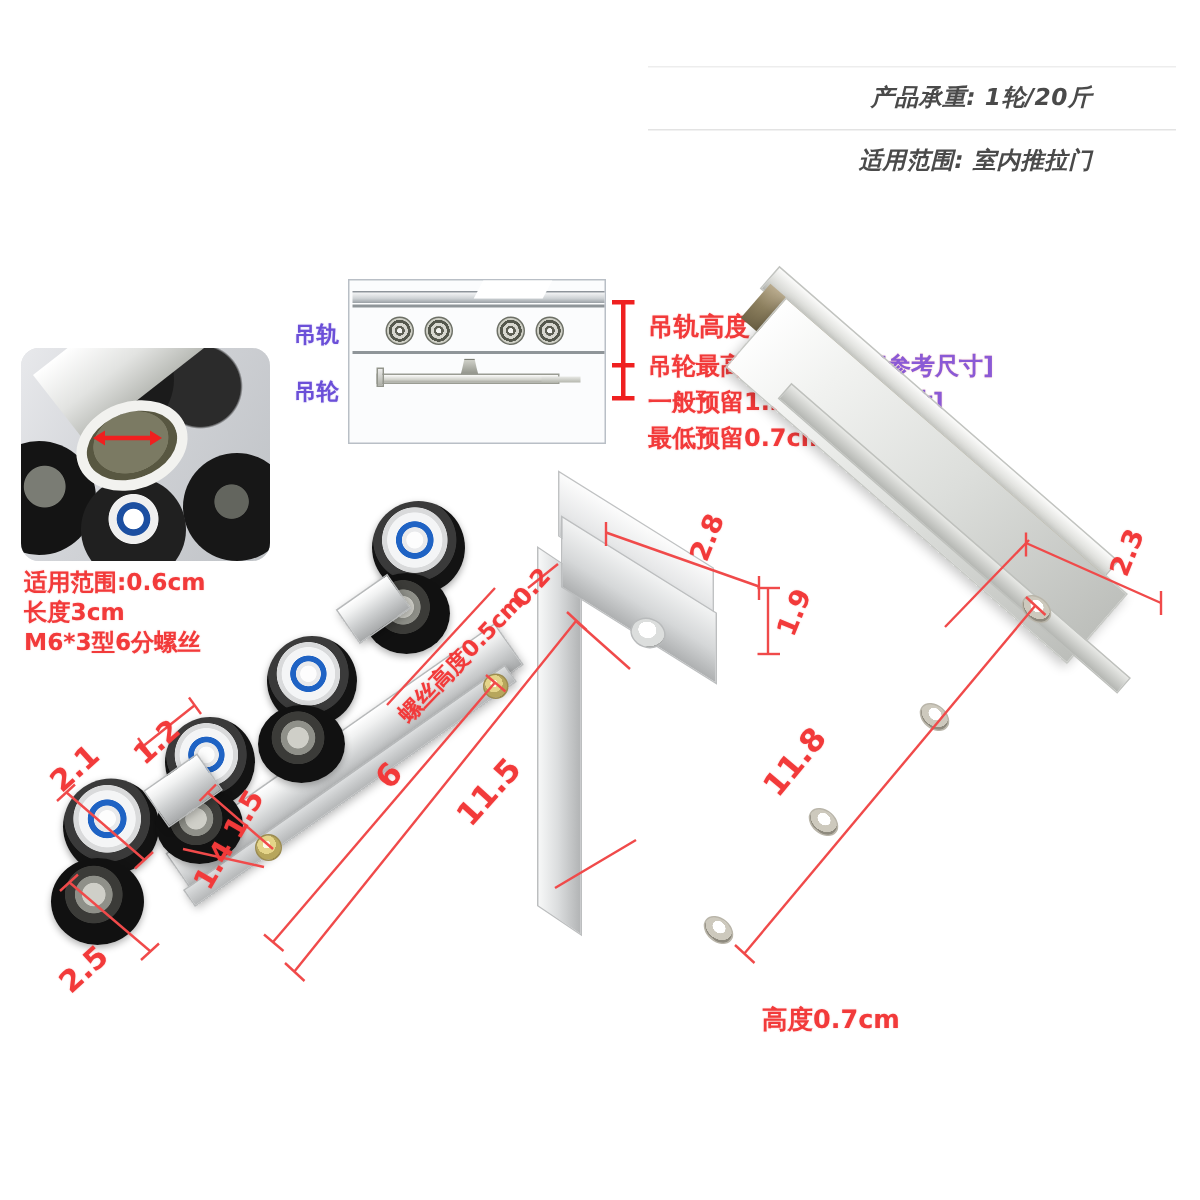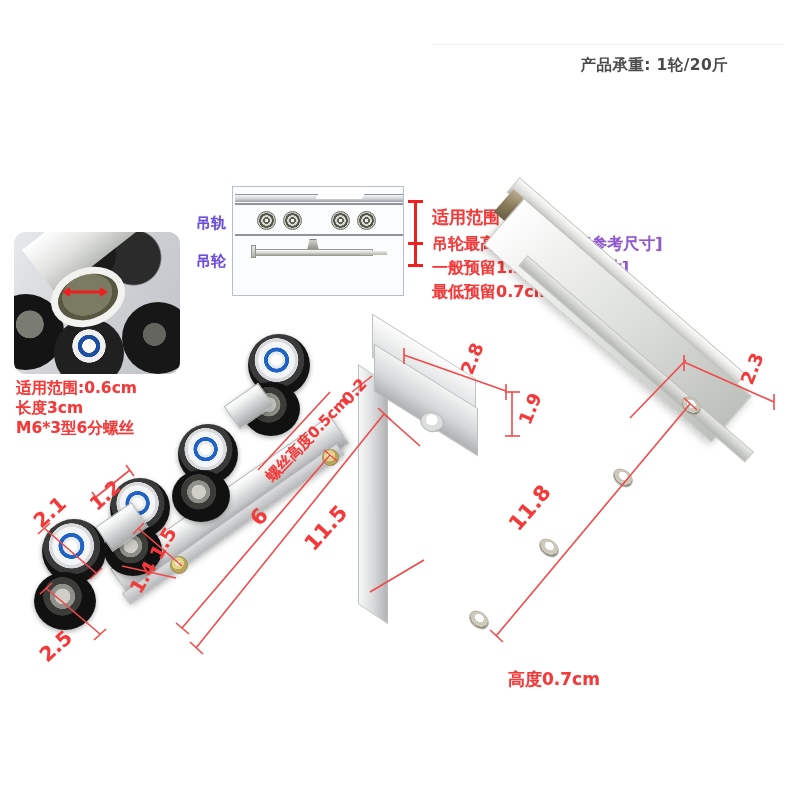--- a/index.html
+++ b/index.html
@@ -16,20 +16,21 @@
 
   
   #spec-table{left:432px;top:44px;width:352px;}
   .spec-row{
     position:relative;
     height:42px;
     border-top:1.5px solid #e3e3e3;
     display:flex;align-items:center;justify-content:flex-end;
     padding-right:56px;
     box-sizing:border-box;
+    font-style:italic;
   }
   .spec-row:nth-child(1){border-top-color:#ededed;}
   .spec-line{
     font-size:15.5px;color:#4a4a4a;letter-spacing:.4px;white-space:nowrap;
     font-family:"DejaVu Sans","Liberation Sans",sans-serif;font-weight:600;
   }
 
   
   #schematic{left:232px;top:186px;width:172px;height:110px;
     border:1.6px solid #b9bfc6;background:#fbfcfd;box-sizing:border-box;}
@@ -134,20 +135,23 @@
 </style>
 </head>
 <body>
 
 <div class="stage">
 
   <div class="abs" id="spec-table">
     <div class="spec-row">
       <span class="spec-line">产品承重: 1轮/20斤</span>
     </div>
+    <div class="spec-row">
+      <span class="spec-line">适用范围: 室内推拉门</span>
+    </div>
   </div>
 
   <div class="abs" id="schematic">
     <div class="sch-railtop"></div>
     <div class="sch-railline"></div>
     <div class="sch-cut"></div>
     <div class="sch-wheel" style="left:24px;"></div>
     <div class="sch-wheel" style="left:50px;"></div>
     <div class="sch-wheel" style="left:98px;"></div>
     <div class="sch-wheel" style="left:124px;"></div>
@@ -162,21 +166,21 @@
   <span class="lbl-blue" id="lbl-diaolun">吊轮</span>
 
   <div class="abs">
     <div class="vcap" style="left:408px;top:200px;"></div>
     <div class="vbar" style="left:414px;top:200px;height:44px;"></div>
     <div class="vcap" style="left:408px;top:242px;"></div>
     <div class="vbar" style="left:414px;top:244px;height:22px;"></div>
     <div class="vcap" style="left:408px;top:264px;"></div>
   </div>
 
-  <span class="redtxt" style="left:432px;top:206px;font-size:17px;">适用范围</span>
+  <span class="redtxt" style="left:432px;top:206px;font-size:17px;">吊轨高度</span>
 
   <span class="abs" style="left:432px;top:234px;white-space:nowrap;">
     <span class="redtxt" style="position:static;font-size:16px;">吊轮最高预留1.8CM</span><span class="redtxt purple" style="position:static;font-size:16px;">[参考尺寸]</span>
   </span>
 
   <span class="abs" style="left:432px;top:258px;white-space:nowrap;">
     <span class="redtxt" style="position:static;font-size:16px;">一般预留1.2cm</span><span class="redtxt purple" style="position:static;font-size:16px;">[参考尺寸]</span>
   </span>
 
   <span class="abs" style="left:432px;top:282px;white-space:nowrap;">

